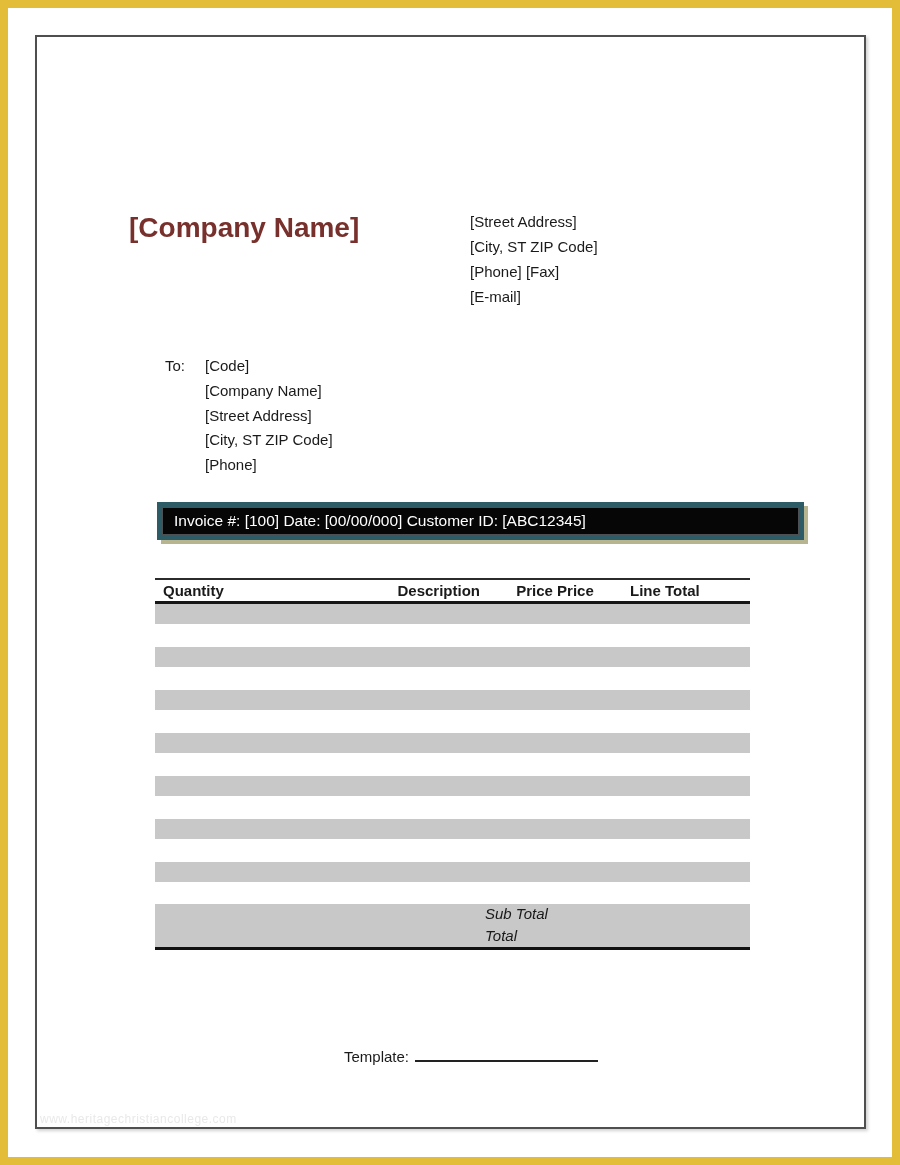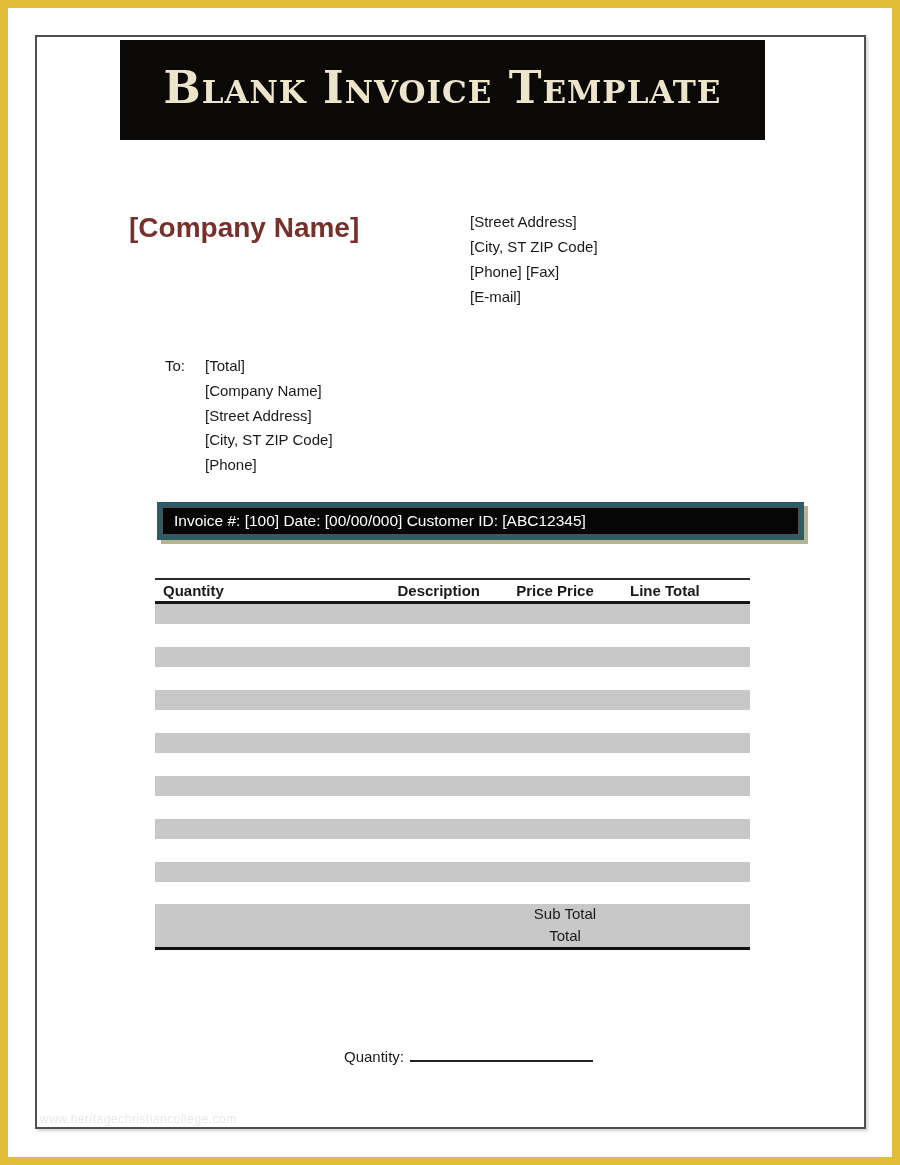--- a/index.html
+++ b/index.html
@@ -63,54 +63,51 @@
   .th-description{flex:1;text-align:right;}
   .th-unitprice{flex:0 0 150px;text-align:center;}
   .th-linetotal{flex:0 0 120px;padding-right:20px;box-sizing:border-box;}
   .table-header-rule{height:3px;background:#161616;}
   .stripe{height:20px;background:var(--row-stripe);margin-bottom:23px;}
   .stripe:last-child{margin-bottom:22px;}
   .totals-row{position:relative;height:22px;font-size:15px;}
   .totals-row.gray{background:var(--row-stripe);}
   .totals-row.total{height:21px;}
   .totals-label{
-    position:absolute;left:330px;width:160px;text-align:center;top:1px;
+    position:absolute;left:330px;width:160px;top:1px;font-style:italic;
   }
   .table-bottom-rule{height:3px;background:#111;}
   .signature{position:absolute;left:336px;top:1038px;font-size:15px;}
   .signature-line{
     display:inline-block;width:183px;border-bottom:2px solid #222;margin-left:6px;
     vertical-align:baseline;height:14px;
   }
   .watermark{position:absolute;left:32px;top:1104px;font-size:12px;color:var(--watermark);letter-spacing:0.5px;}
 </style>
 </head>
 <body>
 
 <div class="canvas">
 
   <div class="inner-page"></div>
 
-  <div class="banner">
-    <div class="banner-title">Blank Invoice Template</div>
-  </div>
 
   <div class="company-name">[Company Name]</div>
 
   <div class="company-address">
     <div>[Street Address]</div>
     <div>[City, ST ZIP Code]</div>
     <div>[Phone] [Fax]</div>
     <div>[E-mail]</div>
   </div>
 
   <div class="to-block">
     <div class="to-label">To:</div>
     <div>
-      <div>[Total]</div>
+      <div>[Code]</div>
       <div>[Company Name]</div>
       <div>[Street Address]</div>
       <div>[City, ST ZIP Code]</div>
       <div>[Phone]</div>
     </div>
   </div>
 
   <div class="invoice-bar">
     <div class="invoice-bar-text">Invoice #: [100] Date: [00/00/000] Customer ID: [ABC12345]</div>
   </div>
@@ -137,18 +134,18 @@
     <div class="totals-row gray">
       <span class="totals-label">Sub Total</span>
     </div>
     <div class="totals-row gray total">
       <span class="totals-label">Total</span>
     </div>
     <div class="table-bottom-rule"></div>
   </div>
 
   <div class="signature">
-    <span>Quantity:</span><span class="signature-line"></span>
+    <span>Template:</span><span class="signature-line"></span>
   </div>
 
   <div class="watermark">www.heritagechristiancollege.com</div>
 
 </div>
 
 </body></html>

